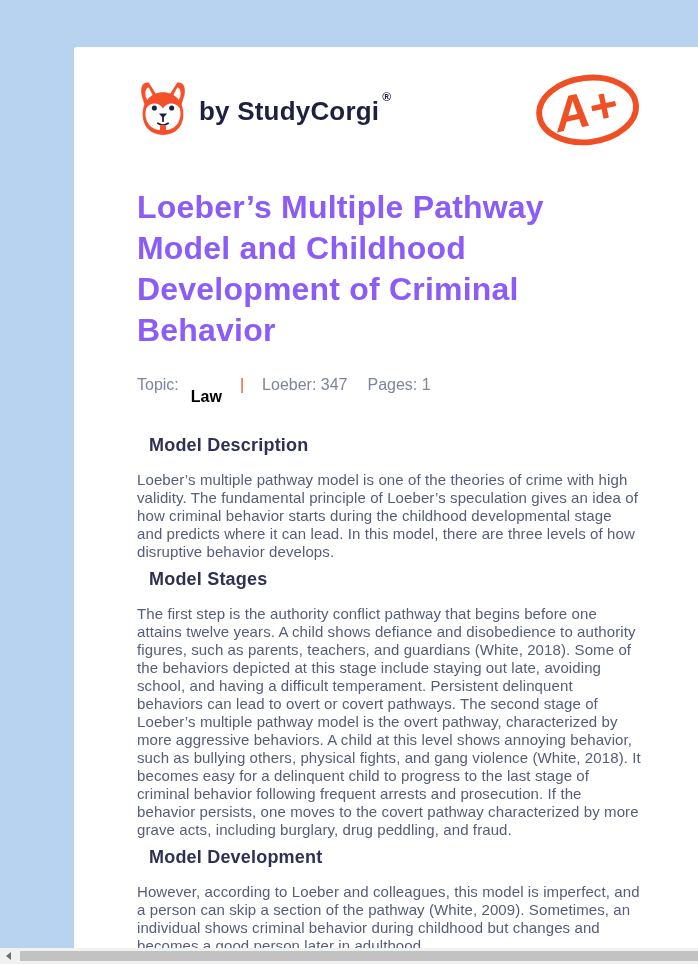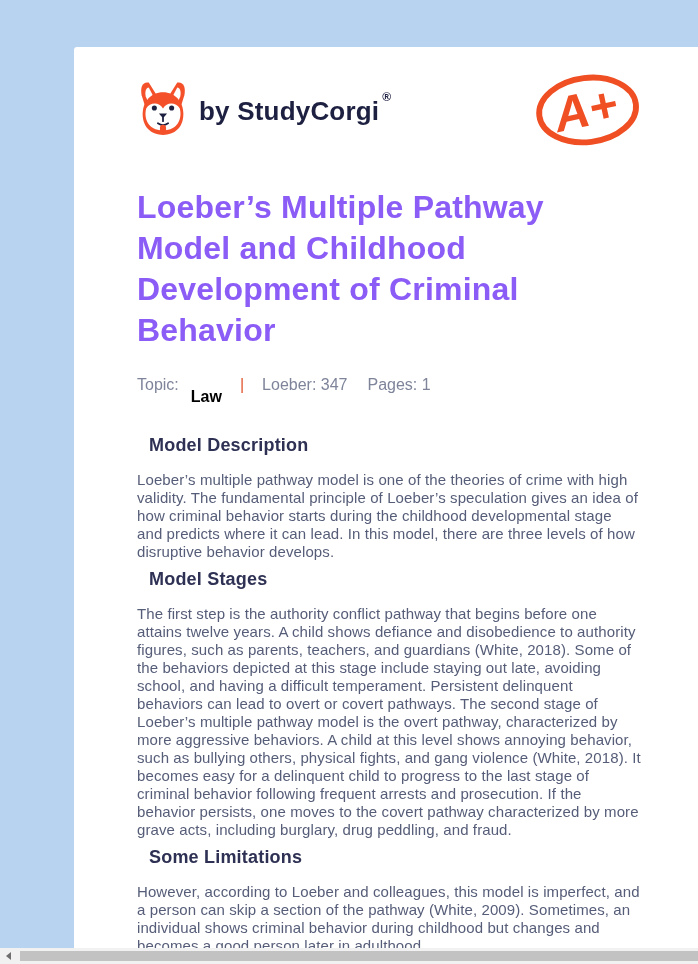--- a/index.html
+++ b/index.html
@@ -170,21 +170,21 @@
       <h2>Model Description</h2>
       <p>Loeber’s multiple pathway model is one of the theories of crime with high validity. The fundamental principle of Loeber’s speculation gives an idea of how criminal behavior starts during the childhood developmental stage and predicts where it can lead. In this model, there are three levels of how disruptive behavior develops.</p>
     </div>
 
     <div class="section">
       <h2>Model Stages</h2>
       <p>The first step is the authority conflict pathway that begins before one attains twelve years. A child shows defiance and disobedience to authority figures, such as parents, teachers, and guardians (White, 2018). Some of the behaviors depicted at this stage include staying out late, avoiding school, and having a difficult temperament. Persistent delinquent behaviors can lead to overt or covert pathways. The second stage of Loeber’s multiple pathway model is the overt pathway, characterized by more aggressive behaviors. A child at this level shows annoying behavior, such as bullying others, physical fights, and gang violence (White, 2018). It becomes easy for a delinquent child to progress to the last stage of criminal behavior following frequent arrests and prosecution. If the behavior persists, one moves to the covert pathway characterized by more grave acts, including burglary, drug peddling, and fraud.</p>
     </div>
 
     <div class="section">
-      <h2>Some Limitations</h2>
+      <h2>Model Development</h2>
       <p>However, according to Loeber and colleagues, this model is imperfect, and a person can skip a section of the pathway (White, 2009). Sometimes, an individual shows criminal behavior during childhood but changes and becomes a good person later in adulthood.</p>
     </div>
 
   </div>
 
   <div class="hscrollbar">
     <div class="scroll-btn">
       <span class="tri"></span>
     </div>
     <div class="scroll-thumb"></div>

